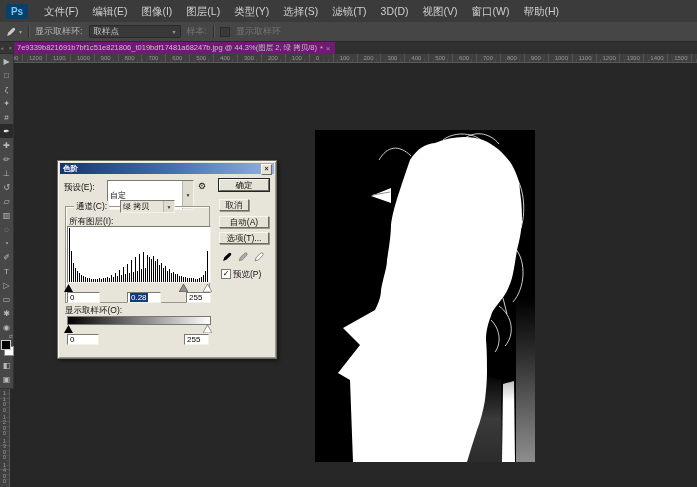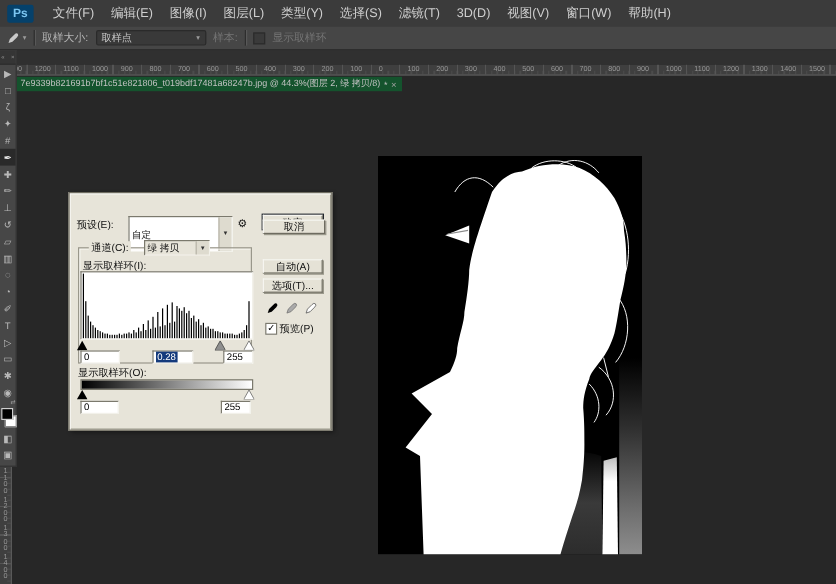--- a/index.html
+++ b/index.html
@@ -24,21 +24,21 @@
              font-size:8.5px;display:flex;align-items:center;padding:0 4px;box-sizing:border-box;}
   .opt-combo.disabled{color:#6f6f6f;}
   .opt-combo .car{margin-left:auto;font-size:6px;color:#9a9a9a;padding-left:6px;}
   .opt-check{width:8px;height:8px;background:#3a3a3a;border:1px solid #2b2b2b;}
   .tool-preview{display:flex;align-items:center;gap:2px;}
   .tool-preview .car{font-size:6px;color:#9a9a9a;}
 
   
   #tabrow{left:0;top:42px;width:697px;height:12px;background:#303030;}
   #doc-tab{position:absolute;left:13px;top:0;height:12px;display:flex;align-items:center;
-           font-size:7.5px;color:#c2c2c2;padding:0 4px;background:#14532d;white-space:nowrap;margin-top:22px;}
+           font-size:7.5px;color:#c2c2c2;padding:0 4px;background:#701a75;white-space:nowrap;}
   #doc-tab .mod{margin:0 3px;}
   #doc-tab .tclose{color:#9f9f9f;font-size:8px;}
 
   
   #hruler{left:13px;top:54px;width:684px;height:8px;background:#3f3f3f;border-bottom:1px solid #595959;overflow:hidden;
           background-image:repeating-linear-gradient(90deg,#555 0 1px,transparent 1px 23.9px),
                            repeating-linear-gradient(90deg,#4c4c4c 0 1px,transparent 1px 4.78px);
           background-size:100% 100%,100% 3px;background-position:9px 0,9px 100%;background-repeat:no-repeat,repeat-x;}
   .hlab{position:absolute;top:0;font-size:6px;line-height:8px;color:#969696;}
   #vruler{left:0;top:62px;width:9px;height:425px;background:#3f3f3f;border-right:1px solid #595959;overflow:hidden;
@@ -106,21 +106,21 @@
   </div>
 
   <div id="optionsbar" class="abs">
     <span class="tool-preview">
       <svg width="11" height="11" viewBox="0 0 10 10">
         <path d="M1,9 L4,8 L7.5,4.5 Q9,3 8,2 Q7,1 5.5,2.5 L2,6 Z" fill="#c9c9c9"></path>
       </svg>
       <span class="car">▾</span>
     </span>
     <span class="opt-sep"></span>
-    <span class="opt-label">取样大小:</span>
+    <span class="opt-label">显示取样环:</span>
     <span class="opt-combo" style="width:92px">
       <span class="cval">取样点</span>
       <span class="car">▾</span>
     </span>
     <span class="opt-label disabled">样本:</span>
     <span class="opt-sep"></span>
     <span class="opt-check"></span>
     <span class="opt-label disabled">显示取样环</span>
   </div>
 
@@ -271,36 +271,40 @@
       <path d="M150,8 C162,0 176,4 184,14"></path>
       <path d="M196,40 C208,52 212,78 206,98"></path>
       <path d="M200,118 C212,132 210,158 198,172"></path>
       <path d="M184,176 C198,186 200,205 190,216"></path>
       <path d="M176,190 C186,200 186,214 180,222"></path>
       <path d="M188,168 L192,184"></path>
     </g>
   </svg>
 
   <div id="levels" class="abs">
+    <div class="dlg-title">
+      <span>色阶</span>
+      <span class="dlg-close">×</span>
+    </div>
 
     <span class="dlabel" style="left:6px;top:21px">预设(E):</span>
     <div class="combo" style="left:49px;top:19px;width:87px;height:30px">
       <span class="cval">自定</span>
       <span class="cbtn">▼</span>
     </div>
     <span class="dlabel" style="left:140px;top:20px;font-size:9px">⚙</span>
 
     <div class="gframe" style="left:7px;top:45px;width:143px;height:95px"></div>
     <span class="dlabel" style="left:16px;top:40px;background:#e7e4d9;padding:0 2px">通道(C):</span>
     <div class="combo" style="left:62px;top:39px;width:55px;height:13px;background:#e7e4d9">
       <span class="cval">绿 拷贝</span>
       <span class="cbtn">▼</span>
     </div>
 
-    <span class="dlabel" style="left:11px;top:55px">显示取样环(I):</span>
+    <span class="dlabel" style="left:11px;top:55px">所有图层(I):</span>
     <div id="histbox">
         <div class="hbar" style="height: 54px;"></div>
         <div class="hbar" style="height: 31.32px;"></div>
         <div class="hbar" style="height: 19.44px;"></div>
         <div class="hbar" style="height: 14.04px;"></div>
         <div class="hbar" style="height: 10.8px;"></div>
         <div class="hbar" style="height: 8.64px;"></div>
         <div class="hbar" style="height: 7.02px;"></div>
         <div class="hbar" style="height: 5.94px;"></div>
         <div class="hbar" style="height: 4.86px;"></div>
@@ -386,21 +390,21 @@
     <svg class="slider" style="left:6px;top:164px" viewBox="0 0 9 8">
       <polygon points="4.5,0 9,8 0,8" fill="#000"></polygon>
       </svg>
     <svg class="slider" style="left:145px;top:164px" viewBox="0 0 9 8">
       <polygon points="4.5,0 9,8 0,8" fill="#fff" stroke="#555" stroke-width="0.6"></polygon>
       </svg>
     <span class="fld" style="left:9px;top:173px;width:32px;height:11px">0</span>
     <span class="fld" style="left:126px;top:173px;width:25px;height:11px">255</span>
 
     <div class="btn default" style="left:161px;top:18px;width:50px;height:12px">确定</div>
-    <div class="btn" style="left:161px;top:22px;width:52px;height:12px">取消</div>
+    <div class="btn" style="left:161px;top:38px;width:30px;height:12px">取消</div>
     <div class="btn" style="left:161px;top:55px;width:50px;height:12px">自动(A)</div>
     <div class="btn" style="left:161px;top:71px;width:50px;height:12px">选项(T)...</div>
 
     <svg class="dropper" style="left:164px;top:90px" viewBox="0 0 10 10">
       <path d="M1,9 L4,8 L7.5,4.5 Q9,3 8,2 Q7,1 5.5,2.5 L2,6 Z" fill="#000"></path>
       </svg>
     <svg class="dropper" style="left:180px;top:90px" viewBox="0 0 10 10">
       <path d="M1,9 L4,8 L7.5,4.5 Q9,3 8,2 Q7,1 5.5,2.5 L2,6 Z" fill="#aaa" stroke="#666" stroke-width="0.5"></path>
       </svg>
     <svg class="dropper" style="left:196px;top:90px" viewBox="0 0 10 10">

